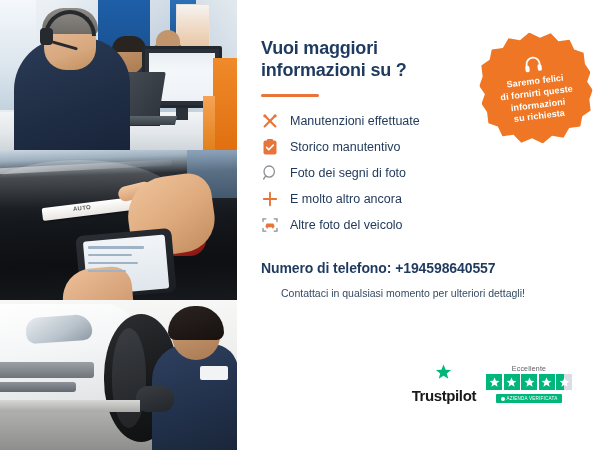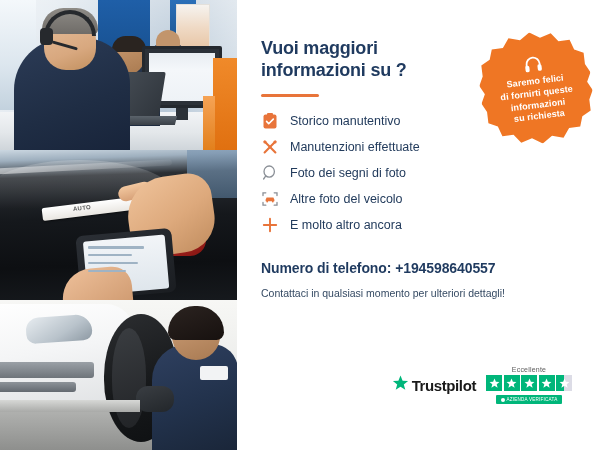--- a/index.html
+++ b/index.html
@@ -367,33 +367,34 @@
     color: #1f3a5f;
     letter-spacing: -0.1px;
     white-space: nowrap;
   }
   .phone-number { color: #1f3a5f; }
   .sub-lines {
     margin-top: 9px;
     font-size: 10.5px;
     line-height: 1.55;
     color: #354a63;
+    margin-left: 20px;
   }
 
   
   .trust {
     margin-top: auto;
     margin-bottom: 36px;
     display: flex;
     align-items: center;
     justify-content: flex-end;
     gap: 10px;
     padding-right: 6px;
   }
-  .tp-logo { display: flex; align-items: center; gap: 3px; }
+  .tp-logo { display: flex; align-items: center; gap: 3px; flex-direction: column; }
   .tp-name {
     font-size: 15px; font-weight: bold; color: #191919; letter-spacing: -0.4px;
   }
   .tp-rating { display: flex; flex-direction: column; align-items: center; gap: 2px; }
   .tp-label { font-size: 7px; color: #5b5b5b; letter-spacing: .2px; }
   .tp-stars { display: flex; gap: 1.5px; }
   .tp-star-box {
     width: 16px; height: 16px; background: #00b67a;
     display: flex; align-items: center; justify-content: center;
   }
@@ -504,71 +505,71 @@
     <h1 class="headline">
       <span>Vuoi maggiori</span><br>
       <span>informazioni su ?</span>
     </h1>
     <div class="divider"></div>
 
     <ul class="features" style="list-style:none;">
 
       <li class="feature">
         <span class="feature-icon">
-          <svg width="14" height="16" viewBox="0 0 14 16" aria-hidden="true">
-            <rect x="0.5" y="1.5" width="13" height="14" rx="2" fill="#e8743a"></rect>
-            <rect x="4" y="0" width="6" height="3" rx="1" fill="#e8743a"></rect>
-            <path d="M3.6 8.4l2.1 2.3 4.6-4.6" stroke="#ffffff" stroke-width="1.6" fill="none" stroke-linecap="round" stroke-linejoin="round"></path>
-          </svg>
-        </span>
-        <span class="feature-label">Storico manutentivo</span>
-      </li>
-
-      <li class="feature">
-        <span class="feature-icon">
           <svg width="16" height="16" viewBox="0 0 16 16" aria-hidden="true">
             <path d="M2.6 2.6L13.4 13.4" stroke="#e8743a" stroke-width="2.1" stroke-linecap="round"></path>
             <path d="M13.4 2.6L2.6 13.4" stroke="#e8743a" stroke-width="2.1" stroke-linecap="round"></path>
             <circle cx="3" cy="3" r="1.6" fill="#e8743a"></circle>
             <circle cx="13" cy="3" r="1.6" fill="#e8743a"></circle>
             <circle cx="8" cy="8" r="1.2" fill="#e8743a"></circle>
           </svg>
         </span>
         <span class="feature-label">Manutenzioni effettuate</span>
       </li>
 
       <li class="feature">
         <span class="feature-icon">
+          <svg width="14" height="16" viewBox="0 0 14 16" aria-hidden="true">
+            <rect x="0.5" y="1.5" width="13" height="14" rx="2" fill="#e8743a"></rect>
+            <rect x="4" y="0" width="6" height="3" rx="1" fill="#e8743a"></rect>
+            <path d="M3.6 8.4l2.1 2.3 4.6-4.6" stroke="#ffffff" stroke-width="1.6" fill="none" stroke-linecap="round" stroke-linejoin="round"></path>
+          </svg>
+        </span>
+        <span class="feature-label">Storico manutentivo</span>
+      </li>
+
+      <li class="feature">
+        <span class="feature-icon">
           <svg width="16" height="16" viewBox="0 0 16 16" fill="none" aria-hidden="true">
             <ellipse cx="7.2" cy="6.6" rx="5.2" ry="5.6" stroke="#8a8f96" stroke-width="1.3"></ellipse>
             <path d="M3.6 11.2L1.6 14" stroke="#8a8f96" stroke-width="1.3" stroke-linecap="round"></path>
           </svg>
         </span>
         <span class="feature-label">Foto dei segni di foto</span>
+      </li>
+
+      <li class="feature">
+        <span class="feature-icon">
+          <svg width="16" height="16" viewBox="0 0 16 16" aria-hidden="true">
+            <path d="M8 1.8v12.4M1.8 8h12.4" stroke="#e8743a" stroke-width="1.9" stroke-linecap="round"></path>
+          </svg>
+        </span>
+        <span class="feature-label">E molto altro ancora</span>
       </li>
 
       <li class="feature">
         <span class="feature-icon">
           <svg width="16" height="16" viewBox="0 0 16 16" fill="none" aria-hidden="true">
             <path d="M1 4.5V1.8h2.8M15 4.5V1.8h-2.8M1 11.5v2.7h2.8M15 11.5v2.7h-2.8" stroke="#8a8f96" stroke-width="1.3" stroke-linecap="round"></path>
             <path d="M3.6 10.2h8.8v-1.5l-1-2.2H4.6l-1 2.2z" fill="#e8743a"></path>
             <circle cx="5.2" cy="10.6" r="0.9" fill="#e8743a"></circle>
             <circle cx="10.8" cy="10.6" r="0.9" fill="#e8743a"></circle>
           </svg>
         </span>
         <span class="feature-label">Altre foto del veicolo</span>
-      </li>
-
-      <li class="feature">
-        <span class="feature-icon">
-          <svg width="16" height="16" viewBox="0 0 16 16" aria-hidden="true">
-            <path d="M8 1.8v12.4M1.8 8h12.4" stroke="#e8743a" stroke-width="1.9" stroke-linecap="round"></path>
-          </svg>
-        </span>
-        <span class="feature-label">E molto altro ancora</span>
       </li>
     </ul>
 
     <div class="phone-line">
       <span>Numero di telefono:</span>
       <span class="phone-number">+194598640557</span>
     </div>
 
     <div class="sub-lines">
       <div>Contattaci in qualsiasi momento per ulteriori dettagli!</div>

